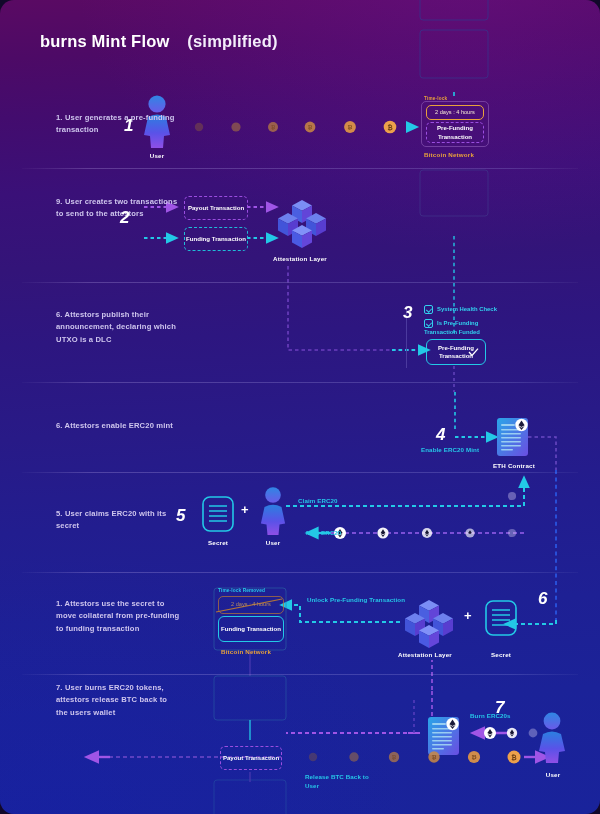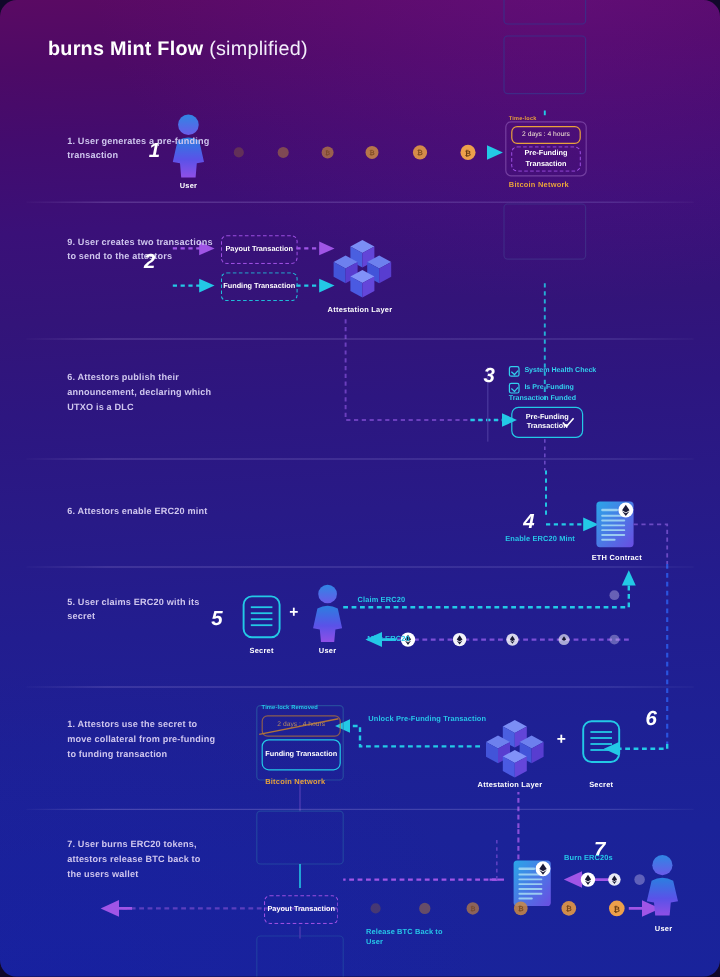--- a/index.html
+++ b/index.html
@@ -24,21 +24,21 @@
     content:"";position:absolute;inset:0;
     background:radial-gradient(110% 60% at 78% -5%, rgba(120,20,150,.38), rgba(0,0,0,0) 60%),
                radial-gradient(90% 50% at 10% 100%, rgba(20,30,170,.35), rgba(0,0,0,0) 65%);
     pointer-events:none;
   }
   .layer{position:absolute;inset:0;}
   .title{
     position:absolute;left:40px;top:32px;color:#fff;font-size:16.5px;font-weight:bold;
     letter-spacing:.2px;white-space:nowrap;
   }
-  .title .light{font-weight:normal;color:#f3eefb;}
+  .title .light{font-weight:bold;color:#f3eefb;margin-left:13px;}
   .sep{position:absolute;left:22px;width:556px;height:1px;
        background:linear-gradient(90deg,rgba(255,255,255,.02),rgba(190,170,235,.28) 12%,rgba(170,170,240,.22) 88%,rgba(255,255,255,.03));}
   .steptext{
     position:absolute;color:#cfc6ee;font-size:7.6px;font-weight:bold;line-height:1.62;
     width:125px;letter-spacing:.15px;margin-left:20px;
   }
   .stepnum{position:absolute;color:#ffffff;font-size:17px;font-weight:bold;font-style:italic;}
   .caplabel{position:absolute;color:#ffffff;font-size:6.2px;font-weight:bold;letter-spacing:.2px;text-align:center;}
   .cyanlabel{position:absolute;color:#26c6e8;font-size:6.2px;font-weight:bold;line-height:1.45;letter-spacing:.1px;}
   .orangelabel{position:absolute;color:#e9a23b;font-size:6.2px;font-weight:bold;letter-spacing:.2px;}
@@ -352,23 +352,23 @@
   <div class="sep" style="top:282px"></div>
   <div class="sep" style="top:382px"></div>
   <div class="sep" style="top:472px"></div>
   <div class="sep" style="top:572px"></div>
   <div class="sep" style="top:674px"></div>
 
   <div class="steptext" style="left:36px;top:112px">1. User generates a pre-funding transaction</div>
   <div class="steptext" style="left:36px;top:196px">9. User creates two transactions to send to the attestors</div>
   <div class="steptext" style="left:36px;top:309px">6. Attestors publish their announcement, declaring which UTXO is a DLC</div>
   <div class="steptext" style="left:36px;top:420px">6. Attestors enable ERC20 mint</div>
-  <div class="steptext" style="left:36px;top:496px">5. User claims ERC20 with its secret</div>
+  <div class="steptext" style="left:36px;top:508px">5. User claims ERC20 with its secret</div>
   <div class="steptext" style="left:36px;top:598px">1. Attestors use the secret to move collateral from pre-funding to funding transaction</div>
-  <div class="steptext" style="left:36px;top:698px">7. User burns ERC20 tokens, attestors release BTC back to the users wallet</div>
+  <div class="steptext" style="left:36px;top:682px">7. User burns ERC20 tokens, attestors release BTC back to the users wallet</div>
 
   <div class="stepnum" style="left:124px;top:116px">1</div>
   <div class="stepnum" style="left:120px;top:208px">2</div>
   <div class="stepnum" style="left:403px;top:303px">3</div>
   <div class="stepnum" style="left:436px;top:425px">4</div>
   <div class="stepnum" style="left:176px;top:506px">5</div>
   <div class="stepnum" style="left:538px;top:589px">6</div>
   <div class="stepnum" style="left:495px;top:698px">7</div>
 
   <div class="caplabel" style="left:137px;top:152px;width:40px">User</div>

